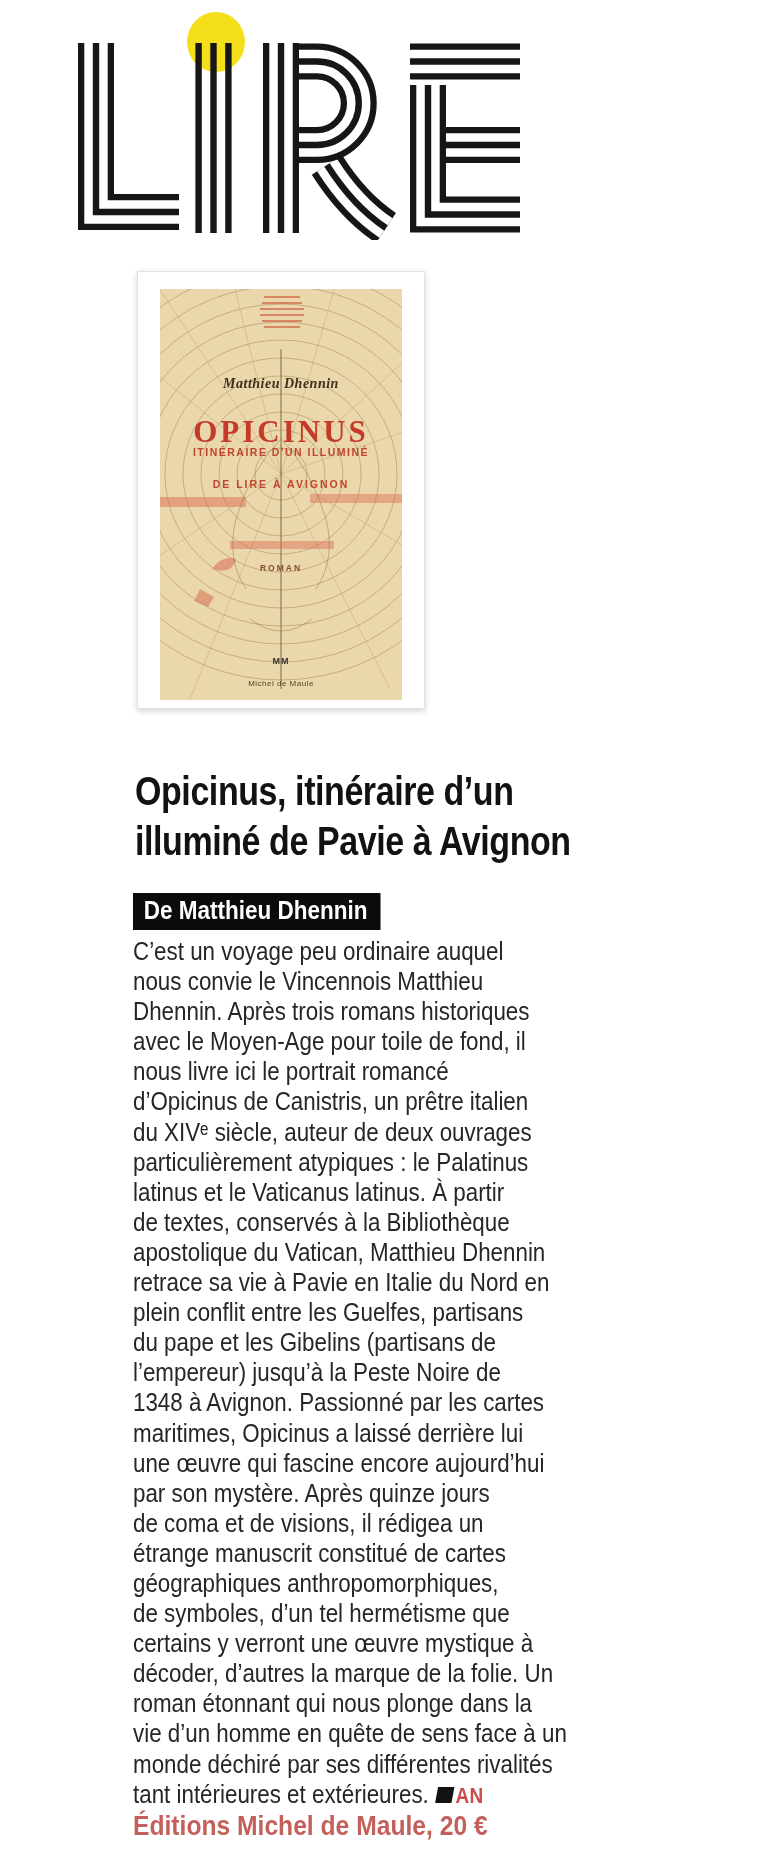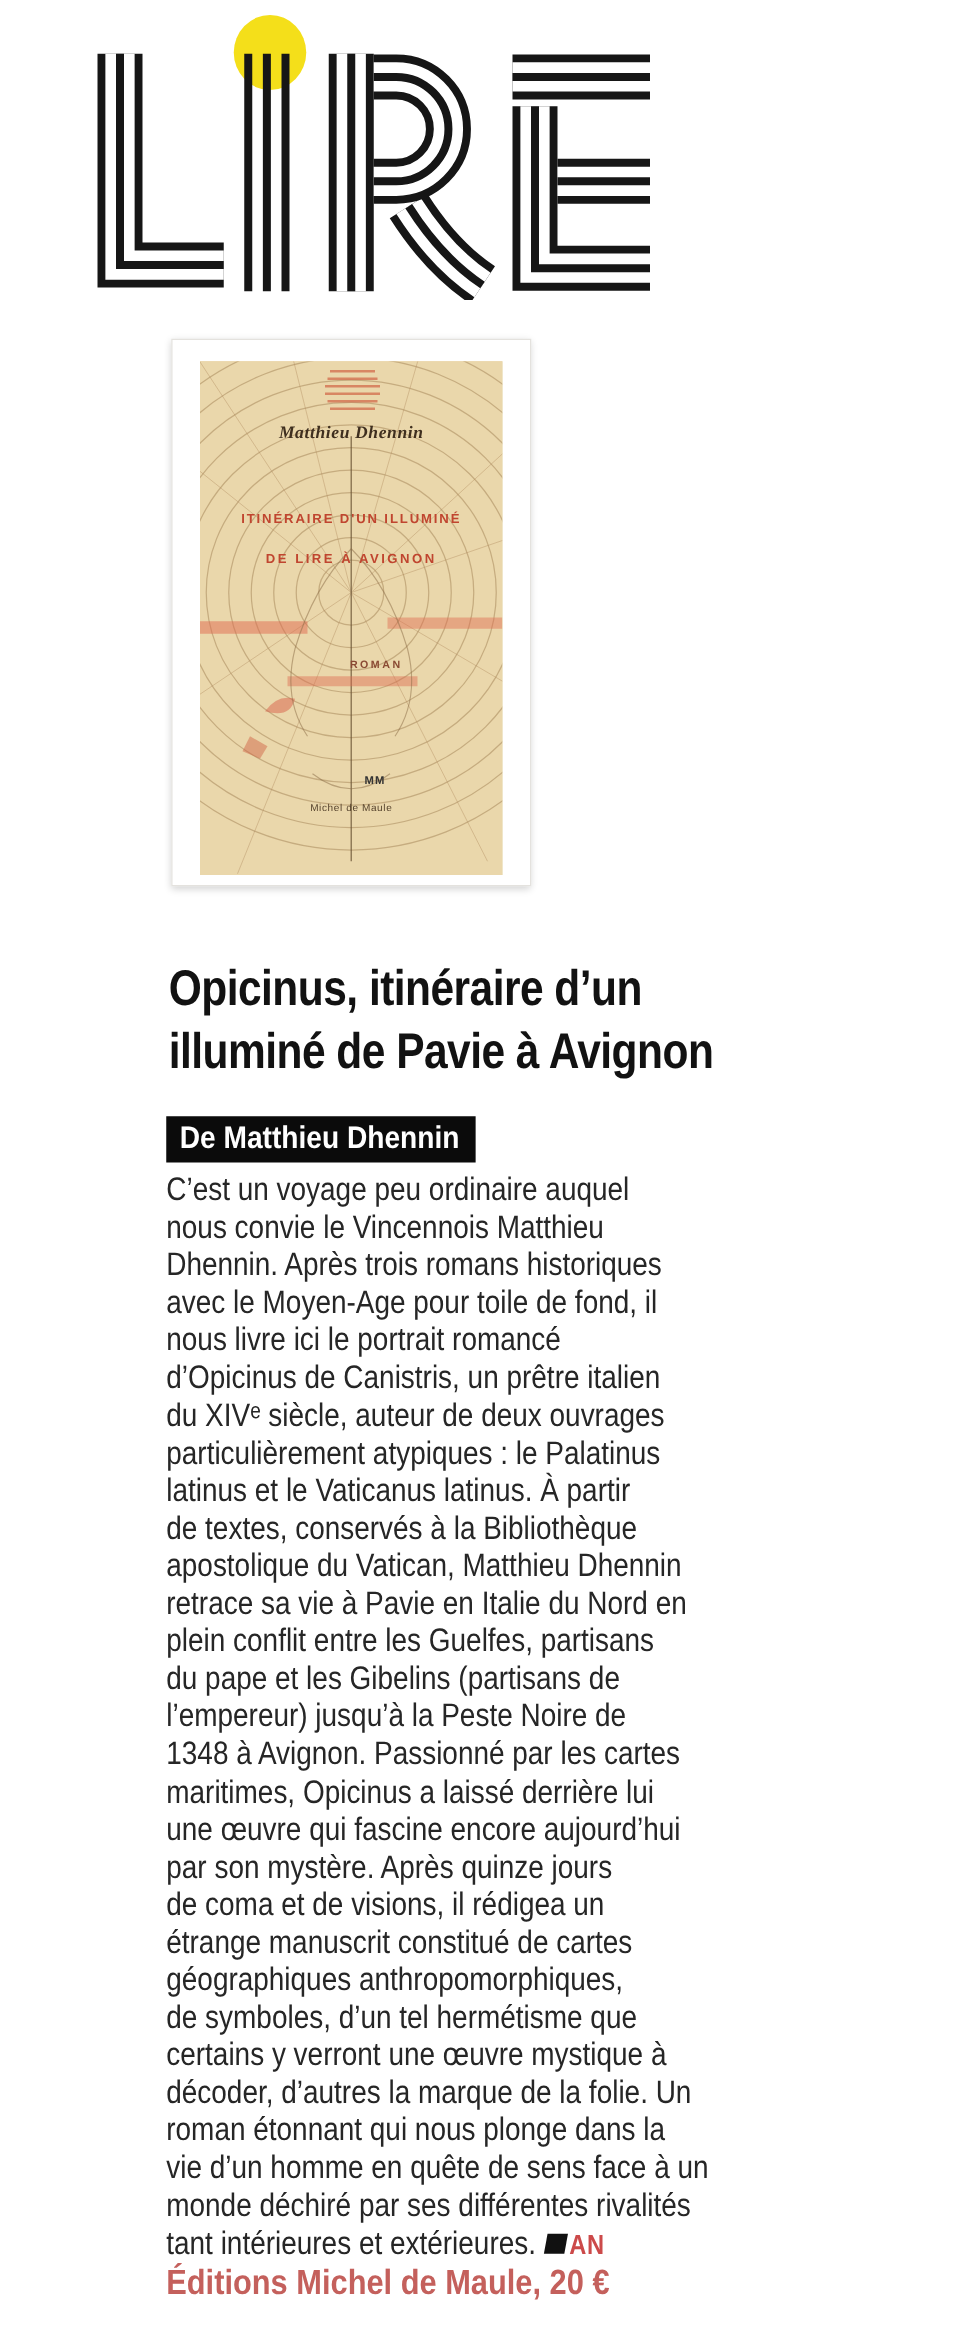--- a/index.html
+++ b/index.html
@@ -10,29 +10,29 @@
   .logo{position:absolute;left:65px;top:8px;width:465px;height:232px;}
   .logo svg{display:block;width:100%;height:100%;}
   .sr{position:absolute;width:1px;height:1px;overflow:hidden;clip:rect(0 0 0 0);}
 
   
   .cover-card{position:absolute;left:137px;top:271px;width:288px;height:438px;
     background:#fff;border:1px solid #e4e2de;box-shadow:0 2px 6px rgba(0,0,0,.18);
     padding:17px 22px 8px;box-sizing:border-box;}
   .cover{position:relative;width:100%;height:100%;background:#e7d2a2;overflow:hidden;}
   .cover svg{position:absolute;left:0;top:0;width:100%;height:100%;}
-  .cover .txt{position:absolute;left:0;width:100%;text-align:center;}
+  .cover .txt{position:absolute;left:0;width:100%;text-align:center;margin-top:37px;}
   .cover-author{top:50px;font-family:"Liberation Serif",serif;font-weight:bold;
     font-style:italic;font-size:14px;color:#3f2f1f;letter-spacing:.5px;}
   .cover-title{top:88px;font-family:"Liberation Serif",serif;font-weight:bold;
     font-size:31px;color:#c53b2a;letter-spacing:3px;}
   .cover-sub1{top:120px;font-size:10.5px;font-weight:bold;color:#c0452f;letter-spacing:1.5px;}
   .cover-sub2{top:152px;font-size:10.5px;font-weight:bold;color:#c0452f;letter-spacing:2px;}
-  .cover-genre{top:237px;font-size:8.5px;font-weight:bold;color:#8a4a33;letter-spacing:2px;padding-left:20px;}
-  .cover-mark{top:330px;font-size:9px;font-weight:bold;color:#333;letter-spacing:1px;padding-left:19px;}
+  .cover-genre{top:237px;font-size:8.5px;font-weight:bold;color:#8a4a33;letter-spacing:2px;}
+  .cover-mark{top:330px;font-size:9px;font-weight:bold;color:#333;letter-spacing:1px;}
   .cover-pub{top:353px;font-size:8px;color:#55422c;letter-spacing:.5px;}
 
   
   .headline{position:absolute;left:135px;top:766px;width:600px;
     font-size:40px;line-height:50px;font-weight:bold;color:#121212;
     transform:scaleX(.85);transform-origin:left top;letter-spacing:-.5px;}
   .byline{position:absolute;left:133px;top:893px;background:#0b0b0b;color:#fff;
     font-size:25px;font-weight:bold;padding:3px 14px 5px 12px;
     transform:scaleX(.9);transform-origin:left top;letter-spacing:0;}
   .body{position:absolute;left:133px;top:936px;width:580px;
@@ -146,20 +146,21 @@
         <path d="M52,280 q10,-14 24,-10 q-4,16 -24,10" fill="#d8604a" opacity=".5"></path>
         <path d="M40,300 l14,8 l-6,10 l-14,-6 z" fill="#cf5b3e" opacity=".45"></path>
 
         <g stroke="#8a6b45" stroke-width=".9" fill="none" opacity=".5">
           <path d="M121,150 q-30,30 -45,80 q-10,40 10,70"></path>
           <path d="M121,150 q30,30 45,80 q10,40 -10,70"></path>
           <path d="M90,330 q31,24 62,0"></path>
         </g>
       </svg>
       <div class="txt cover-author">Matthieu Dhennin</div>
+      <div class="txt cover-title">OPICINUS</div>
       <div class="txt cover-sub1">ITINÉRAIRE D'UN ILLUMINÉ</div>
       <div class="txt cover-sub2">DE LIRE À AVIGNON</div>
       <div class="txt cover-genre">ROMAN</div>
       <div class="txt cover-mark">MM</div>
       <div class="txt cover-pub">Michel de Maule</div>
     </div>
   </div>
 
   <div class="headline">
     <div>Opicinus, itinéraire d’un</div>

